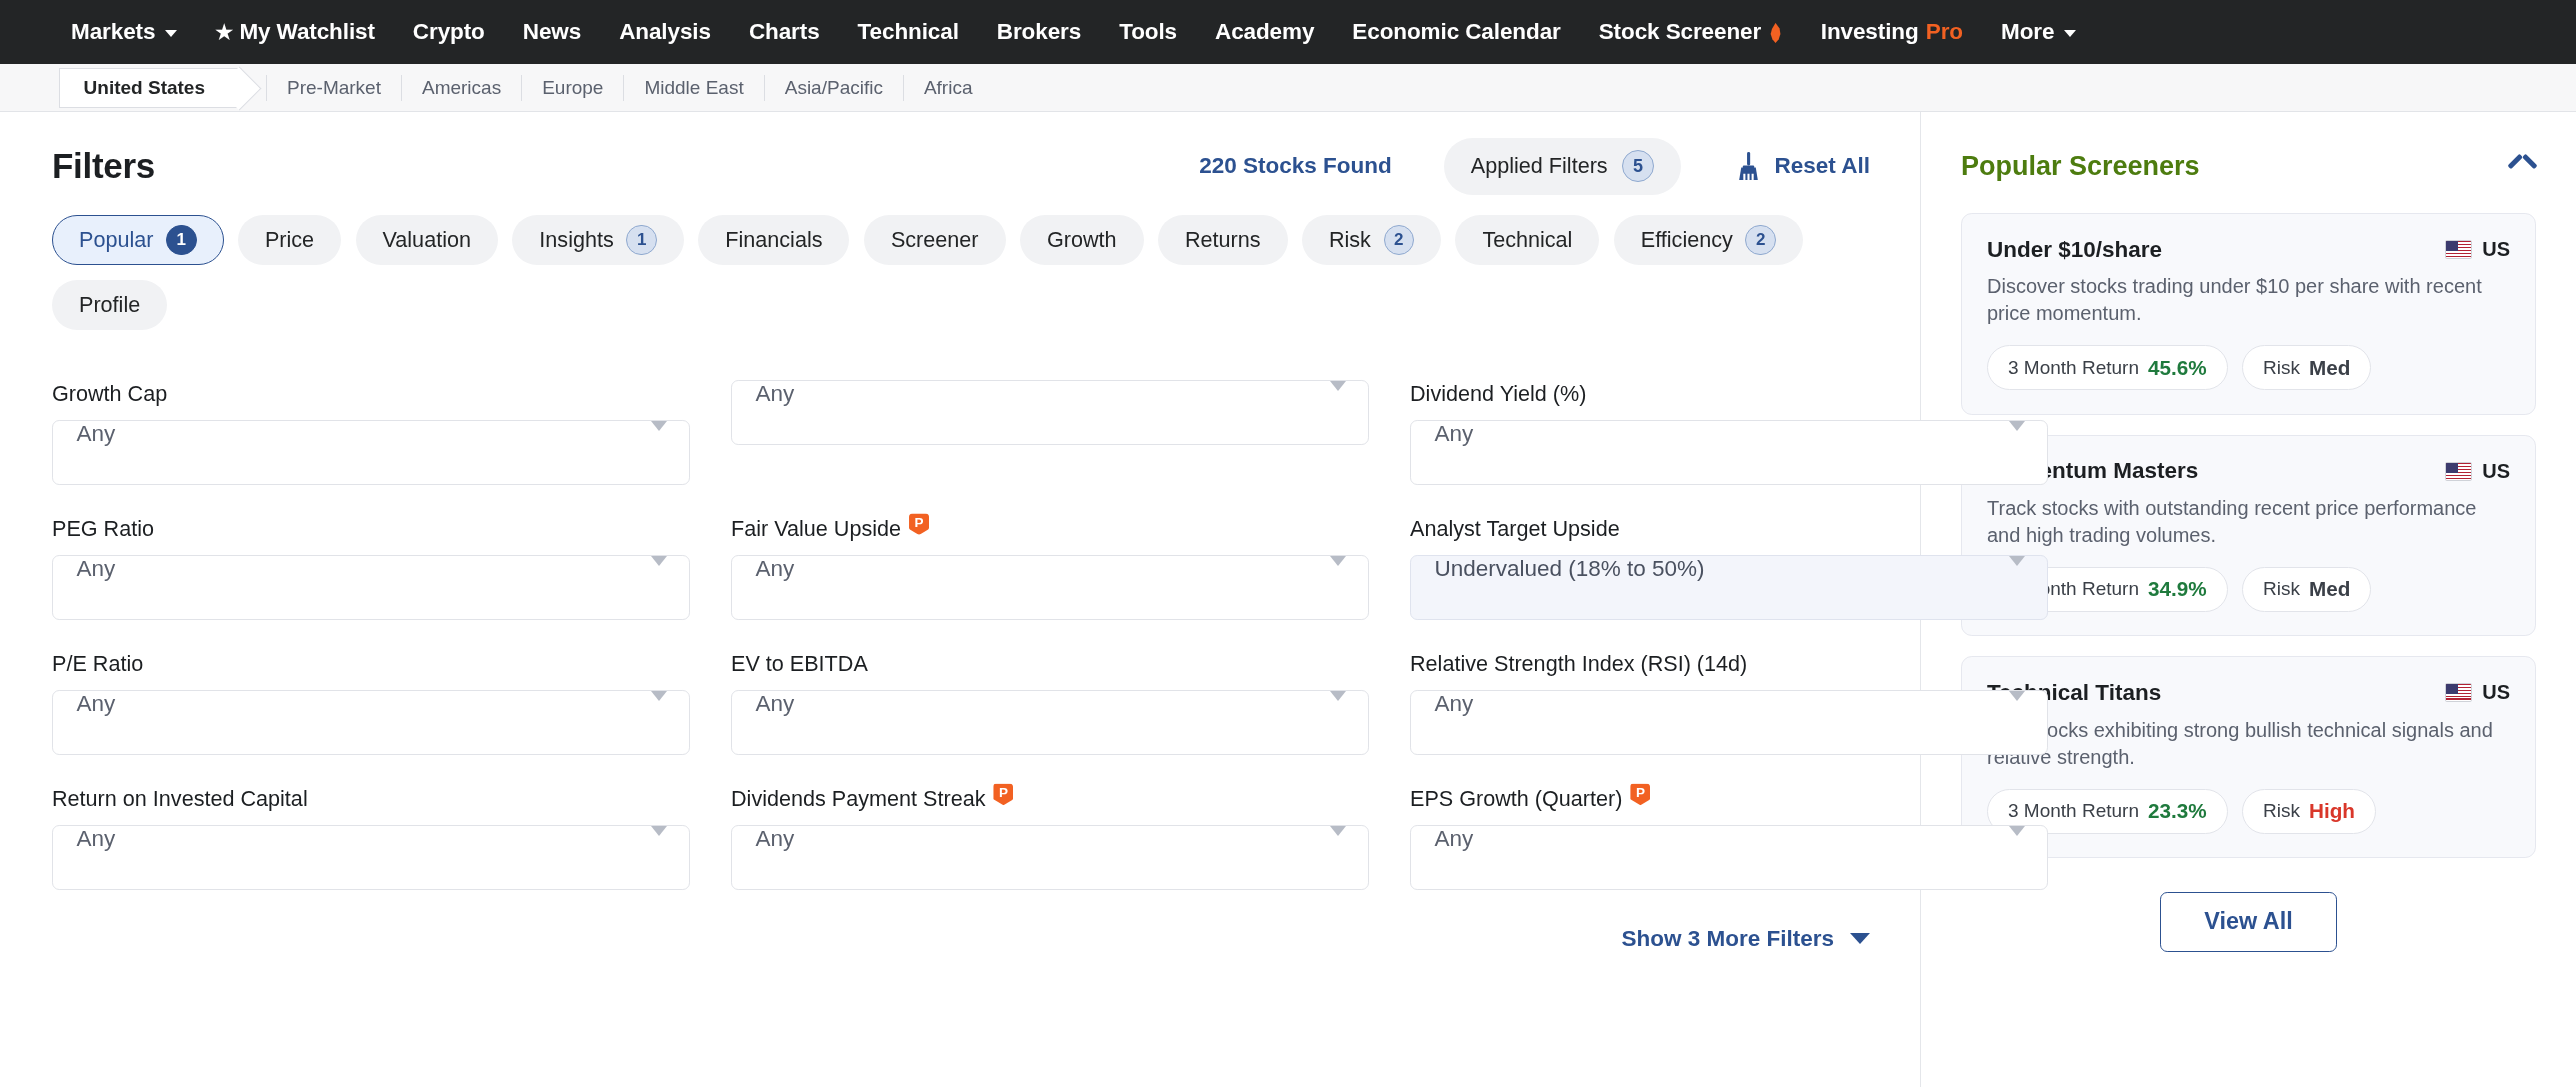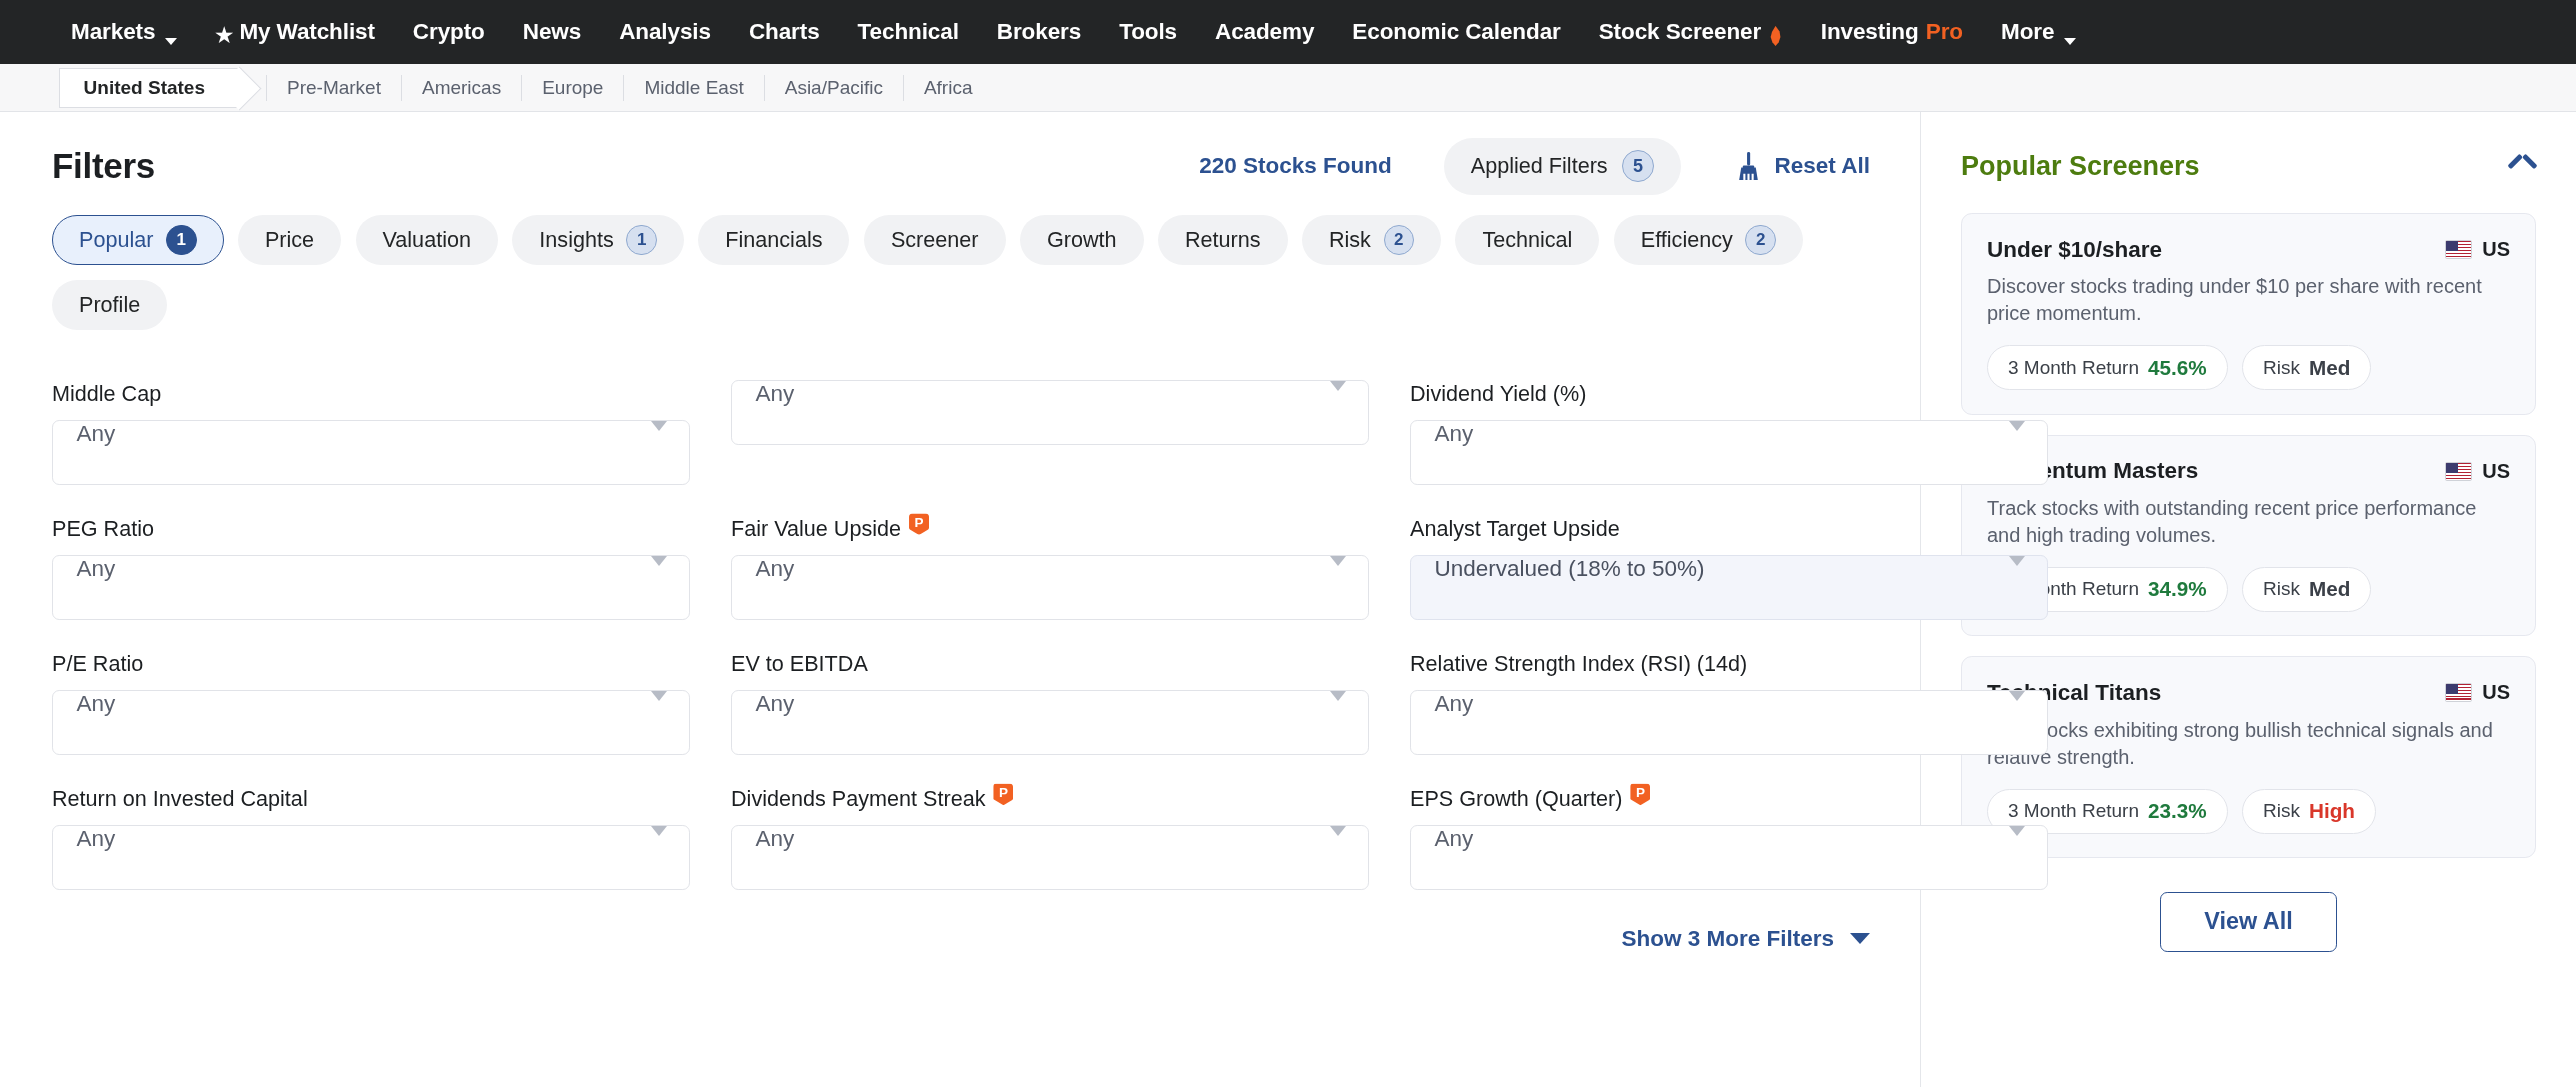--- a/index.html
+++ b/index.html
@@ -19,21 +19,21 @@
     padding-left: 52px;
     gap: 0px;
   }
   .topnav-item {
     color: #ffffff;
     font-size: 22.5px;
     font-weight: 700;
     padding: 0 19px;
     white-space: nowrap;
     display: flex;
-    align-items: flex-end;
+    align-items: center;
     gap: 7.2px;
     letter-spacing: -0.1px;
     cursor: pointer;
   }
   .caret-down {
     display: inline-block;
     width: 0; height: 0;
     border-left: 6.3px solid transparent;
     border-right: 6.3px solid transparent;
     border-top: 7.2px solid #ffffff;
@@ -557,21 +557,21 @@
       </div>
       <div class="pill">
         <span>Profile</span>
       </div>
     </div>
 
     <div class="filter-grid">
 
       <div class="filter-cell">
         <div class="filter-label">
-          <span>Middle Cap</span>
+          <span>Growth Cap</span>
         </div>
         <div class="select-box">
           <span>Any</span>
           <span class="select-caret"></span>
         </div>
       </div>
 
       <div class="filter-cell">
         <div class="select-box">
           <span>Any</span>

